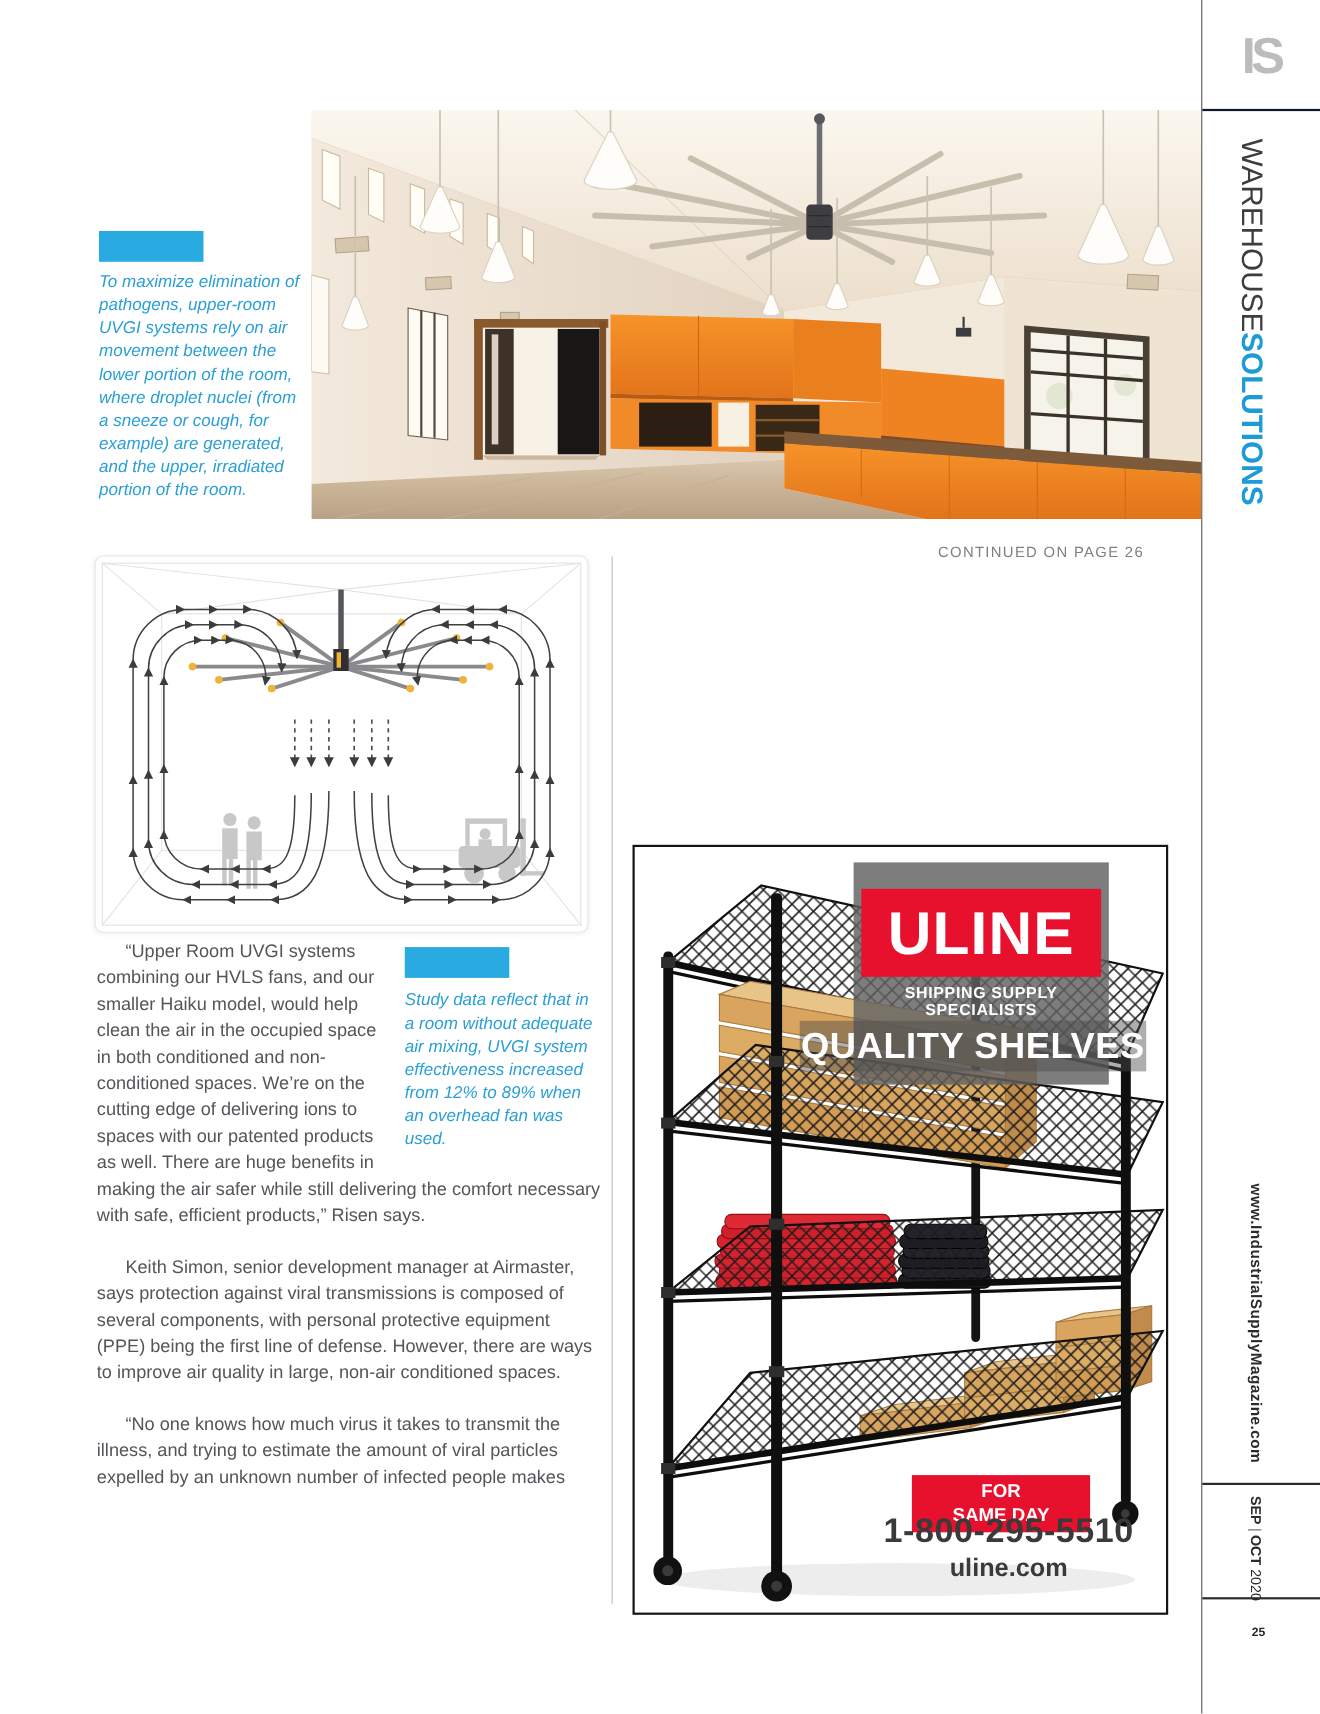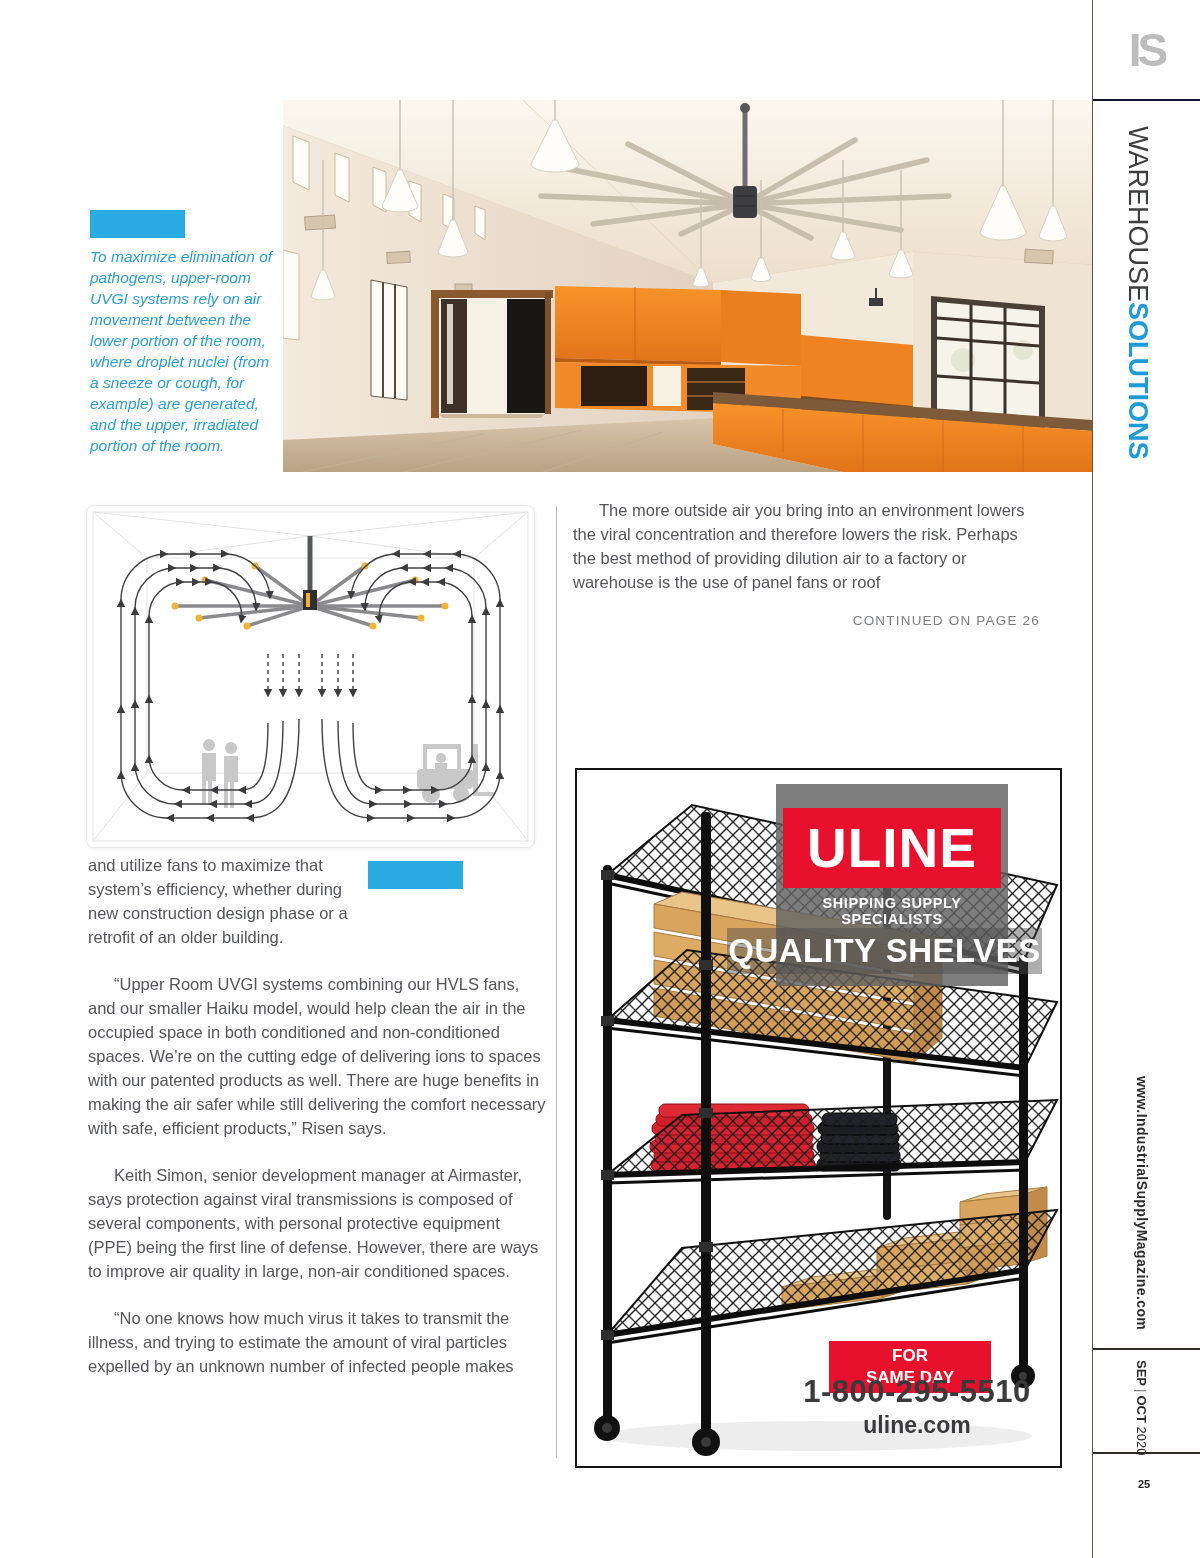--- a/index.html
+++ b/index.html
@@ -294,29 +294,28 @@
         <path marker-mid="url(#arw)" marker-end="url(#arw)" d="M181,217 C181,276 170,284 152,284 L124,284 L96,284 A34,34 0 0 1 62,250 L62,190 L62,110 A34,34 0 0 1 96,76 L112,76 L125,76 A34,34 0 0 1 154,116"></path>
         <path marker-mid="url(#arw)" marker-end="url(#arw)" d="M235,213 C235,302 261,312 287,312 L327,312 L367,312 A46,46 0 0 0 413,266 L413,200 L413,94 A46,46 0 0 0 367,48 L337,48 L306,48 A46,46 0 0 0 264,92"></path>
         <path marker-mid="url(#arw)" marker-end="url(#arw)" d="M251,215 C251,288 267,298 289,298 L324,298 L359,298 A40,40 0 0 0 399,258 L399,195 L399,102 A40,40 0 0 0 359,62 L337,62 L314,62 A40,40 0 0 0 278,104"></path>
         <path marker-mid="url(#arw)" marker-end="url(#arw)" d="M266,217 C266,276 277,284 295,284 L323,284 L351,284 A34,34 0 0 0 385,250 L385,190 L385,110 A34,34 0 0 0 351,76 L335,76 L322,76 A34,34 0 0 0 293,116"></path>
       </g>
     </svg>
   </div>
   <div class="abs col-rule"></div>
 
   <div class="abs rcol">
-    <p class="body-p indent">The more outside air you bring into an environment lowers the viral concentration and therefore lowers the risk. Perhaps the best method of providing dilution air to a factory or warehouse is the use of panel fans or roof</p>
     <div class="continued">CONTINUED ON PAGE 26</div>
   </div>
 
   <div class="abs lcol">
     <aside class="cap-float">
       <div class="blue-tag"></div>
+      <div class="caption-txt">Study data reflect that in a room without adequate air mixing, UVGI system effectiveness increased from 12% to 89% when an overhead fan was used.</div>
     </aside>
-    <p class="body-p">and utilize fans to maximize that system’s efficiency, whether during new construction design phase or a retrofit of an older building.</p>
     <p class="body-p indent">“Upper Room UVGI systems combining our HVLS fans, and our smaller Haiku model, would help clean the air in the occupied space in both conditioned and non-conditioned spaces. We’re on the cutting edge of delivering ions to spaces with our patented products as well. There are huge benefits in making the air safer while still delivering the comfort necessary with safe, efficient products,” Risen says.</p>
     <p class="body-p indent">Keith Simon, senior development manager at Airmaster, says protection against viral transmissions is composed of several components, with personal protective equipment (PPE) being the first line of defense. However, there are ways to improve air quality in large, non-air conditioned spaces.</p>
     <p class="body-p indent">“No one knows how much virus it takes to transmit the illness, and trying to estimate the amount of viral particles expelled by an unknown number of infected people makes</p>
   </div>
 
   <div class="abs ad">
     <div class="ad-inner">
       <svg class="ad-art" viewBox="0 0 483 696">
         <defs>
           <pattern id="mesh" width="13" height="13" patternUnits="userSpaceOnUse">

